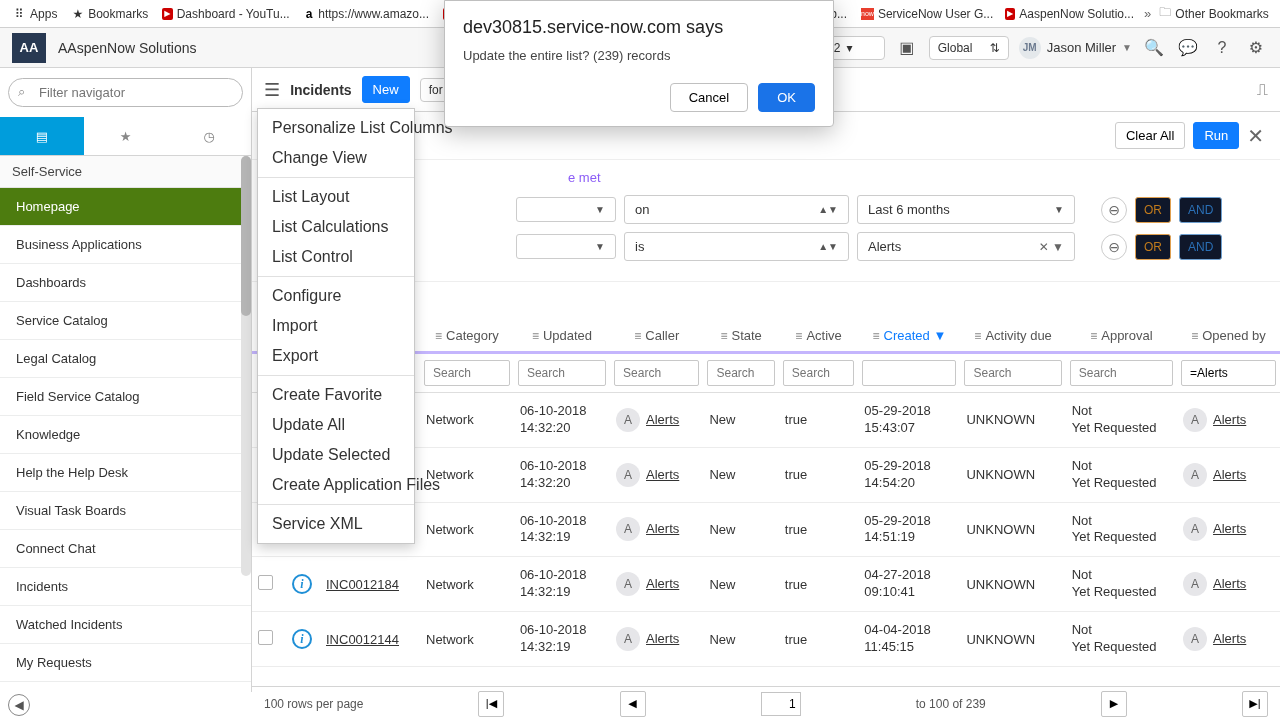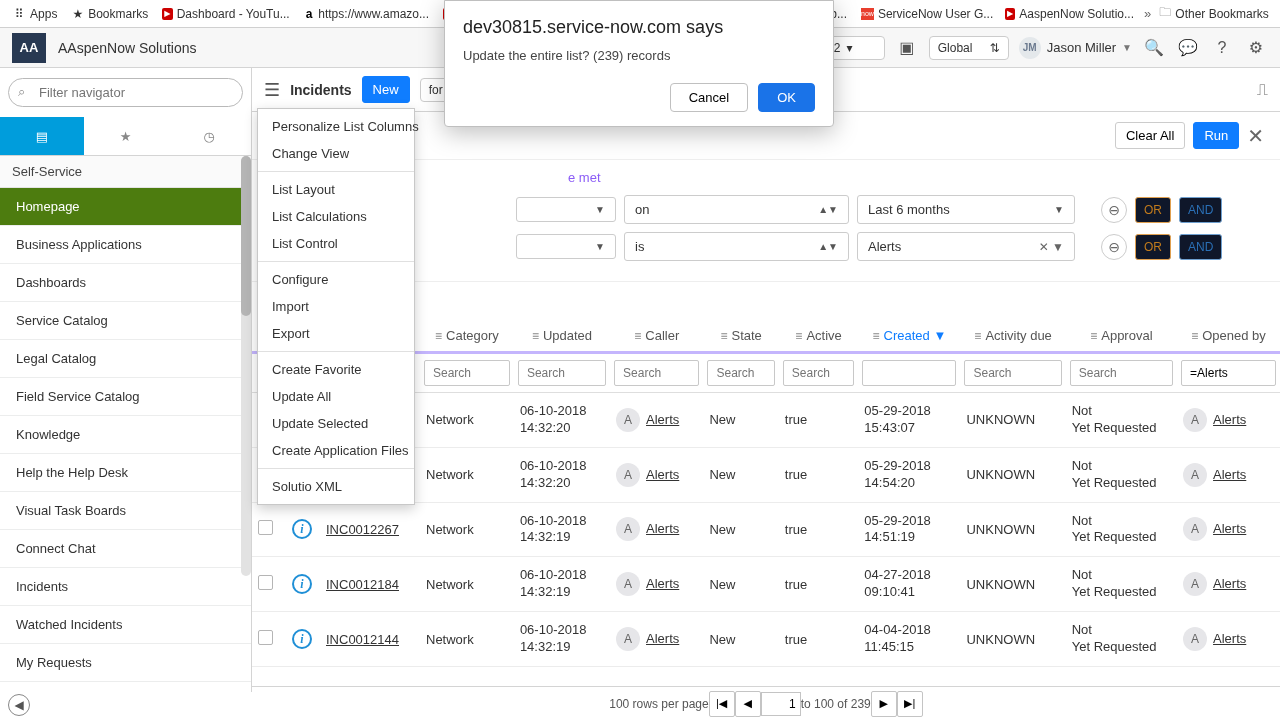--- a/index.html
+++ b/index.html
@@ -74,27 +74,27 @@
 thead th.sorted { color:#0f7dff;margin-left:38px; }
 .search-row td { padding:6px 4px; border-bottom:1px solid #dedede; }
 .search-row input { width:100%; border:1px solid #c8c8c8; border-radius:2px; padding:5px 8px; font-size:12px; }
 tbody tr.data td { padding:10px 6px; border-bottom:1px solid #ececec; font-size:13px; color:#333; vertical-align:middle; white-space:nowrap; }
 .chk { width:15px; height:15px; border:1px solid #b5b5b5; border-radius:2px; display:inline-block; }
 .info-icon { width:20px; height:20px; border:2px solid #1f8fd6; border-radius:50%; display:inline-flex; align-items:center; justify-content:center; color:#1f8fd6; font-size:12px; font-style:italic; font-family:serif; font-weight:bold; }
 .link { color:#333; text-decoration:underline; cursor:pointer; }
 .avatar-sm { width:24px; height:24px; border-radius:50%; background:#e6e6e9; color:#666; display:inline-flex; align-items:center; justify-content:center; font-size:12px; margin-right:6px; }
 
 
-.pager { position:absolute; bottom:0; right:0; left:252px; height:34px; border-top:1px solid #d4d4d4; background:#fff; display:flex; align-items:center; justify-content:center; padding:0 12px; gap:0; font-size:12px; color:#555; }
+.pager { position:absolute; bottom:0; right:0; left:252px; height:34px; border-top:1px solid #d4d4d4; background:#fff; display:flex; align-items:center; justify-content:space-between; padding:0 12px; gap:0; font-size:12px; color:#555; }
 .pg-btn { width:26px; height:26px; border:1px solid #c4c4c4; border-radius:2px; display:flex; align-items:center; justify-content:center; font-size:11px; cursor:pointer; background:#fff; }
 .pg-input { width:40px; border:1px solid #c4c4c4; padding:4px; text-align:right; font-size:12px; }
 
 
 .ctx-menu { position:absolute; top:108px; left:257px; width:158px; background:#fff; border:1px solid #c8c8c8; box-shadow:0 4px 12px rgba(0,0,0,0.2); z-index:40; padding:4px 0; }
-.ctx-item { padding:6px 14px; font-size:13px; color:#333; cursor:pointer; white-space:nowrap; }
+.ctx-item { padding:6px 14px; font-size:16px; color:#333; cursor:pointer; white-space:nowrap; }
 .ctx-sep { height:1px; background:#e0e0e0; margin:4px 0; }
 
 
 .dialog { position:absolute; top:0; left:444px; width:390px; background:#fff; border:1px solid #bfbfbf; border-radius:0 0 4px 4px; box-shadow:0 6px 24px rgba(0,0,0,0.25); z-index:100; padding:16px 18px 14px; }
 .dialog .d-title { font-size:18px; color:#222; margin-bottom:10px; }
 .dialog .d-body { font-size:13px; color:#444; margin-bottom:20px; }
 .dialog .d-btns { display:flex; justify-content:flex-end; gap:10px; }
 .d-btn { border:1px solid #c0c0c0; border-radius:4px; padding:6px 18px; font-size:13px; cursor:pointer; background:#fff; }
 .d-btn.primary { background:#1a73e8; color:#fff; border-color:#1a73e8; }
 
@@ -408,21 +408,21 @@
     <div class="ctx-sep"></div>
     <div class="ctx-item">Configure</div>
     <div class="ctx-item">Import</div>
     <div class="ctx-item">Export</div>
     <div class="ctx-sep"></div>
     <div class="ctx-item">Create Favorite</div>
     <div class="ctx-item">Update All</div>
     <div class="ctx-item">Update Selected</div>
     <div class="ctx-item">Create Application Files</div>
     <div class="ctx-sep"></div>
-    <div class="ctx-item">Solutio XML</div>
+    <div class="ctx-item">Service XML</div>
   </div>
 
 <div class="dialog">
   <div class="d-title">dev30815.service-now.com says</div>
   <div class="d-body">Update the entire list? (239) records</div>
   <div class="d-btns">
     <button class="d-btn">Cancel</button>
     <button class="d-btn primary">OK</button>
   </div>
 </div>

